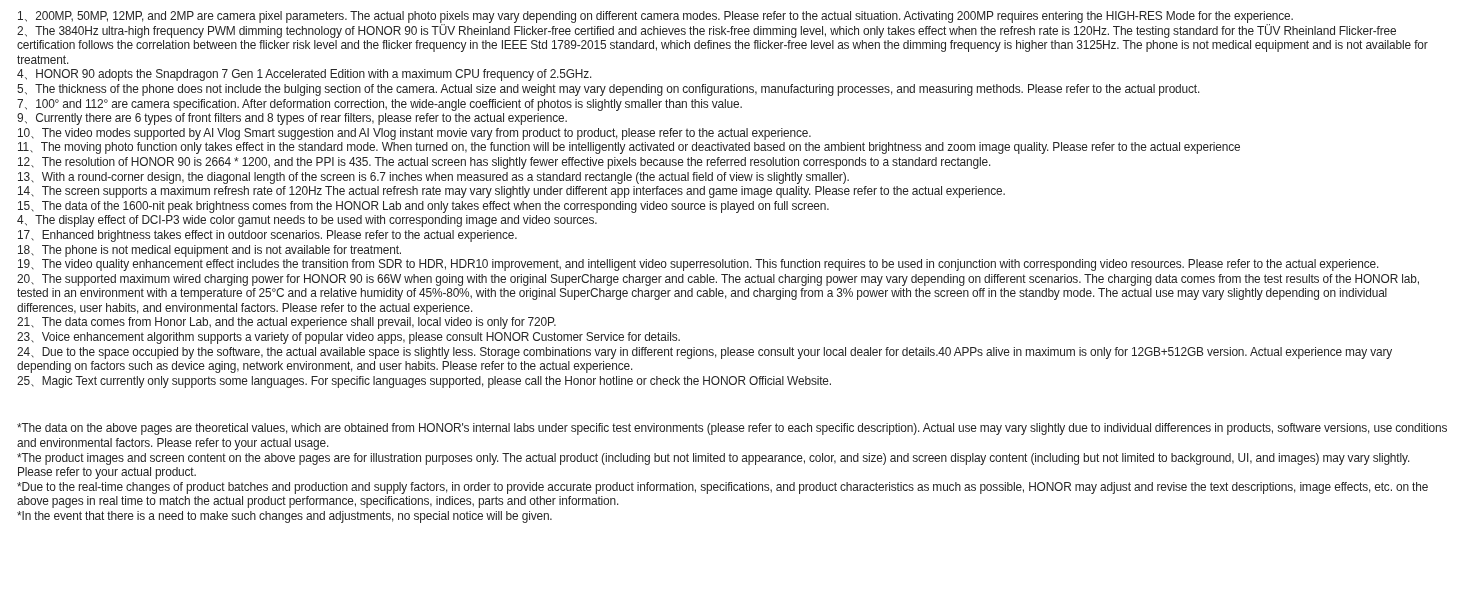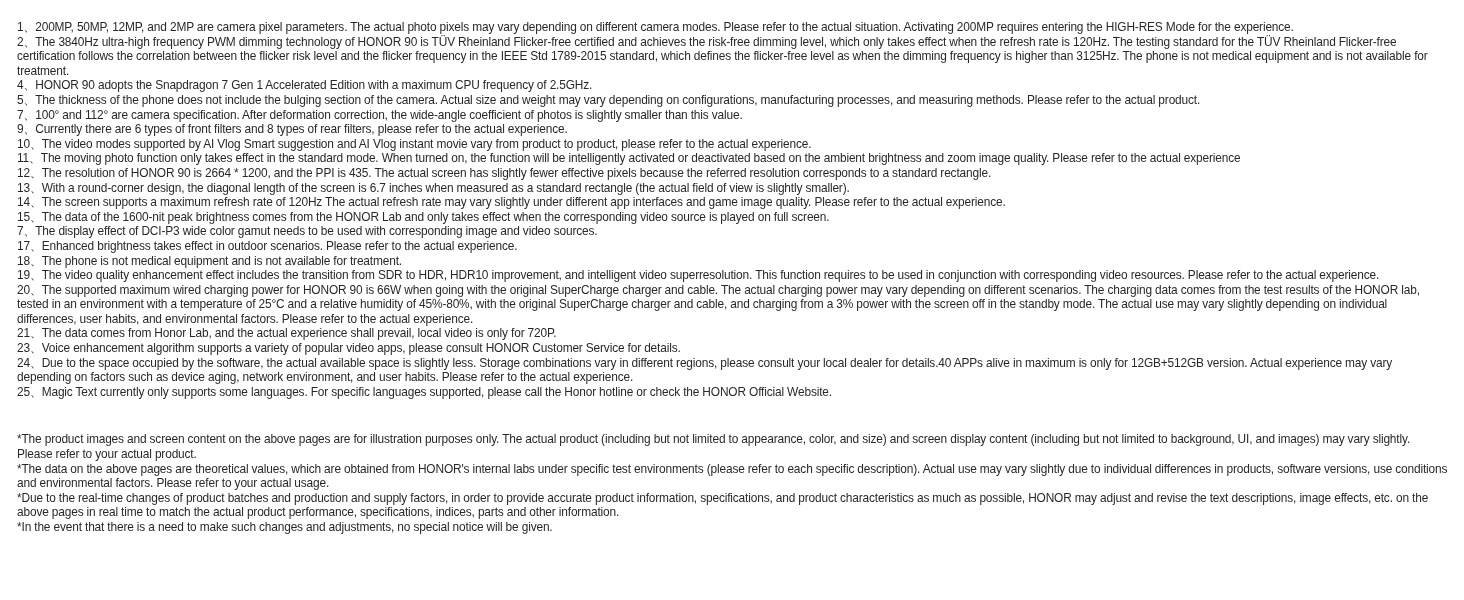--- a/index.html
+++ b/index.html
@@ -11,21 +11,21 @@
     width: 1464px;
     height: 600px;
     overflow: hidden;
     font-family: "Liberation Sans", "DejaVu Sans", sans-serif;
     color: #282828;
   }
   .page {
     box-sizing: border-box;
     width: 1464px;
     height: 600px;
-    padding: 20px 16px 0 17px;
+    padding: 9px 16px 0 17px;
   }
   .note {
     margin: 0;
     font-size: 11.9px;
     line-height: 14.6px;
     letter-spacing: -0.15px;
     text-align: left;
   }
   .disclaimers {
     margin-top: 33px;
@@ -42,31 +42,31 @@
     <p class="note">4、HONOR 90 adopts the Snapdragon 7 Gen 1 Accelerated Edition with a maximum CPU frequency of 2.5GHz.</p>
     <p class="note">5、The thickness of the phone does not include the bulging section of the camera. Actual size and weight may vary depending on configurations, manufacturing processes, and measuring methods. Please refer to the actual product.</p>
     <p class="note">7、100° and 112° are camera specification. After deformation correction, the wide-angle coefficient of photos is slightly smaller than this value.</p>
     <p class="note">9、Currently there are 6 types of front filters and 8 types of rear filters, please refer to the actual experience.</p>
     <p class="note">10、The video modes supported by AI Vlog Smart suggestion and AI Vlog instant movie vary from product to product, please refer to the actual experience.</p>
     <p class="note">11、The moving photo function only takes effect in the standard mode. When turned on, the function will be intelligently activated or deactivated based on the ambient brightness and zoom image quality. Please refer to the actual experience</p>
     <p class="note">12、The resolution of HONOR 90 is 2664 * 1200, and the PPI is 435. The actual screen has slightly fewer effective pixels because the referred resolution corresponds to a standard rectangle.</p>
     <p class="note">13、With a round-corner design, the diagonal length of the screen is 6.7 inches when measured as a standard rectangle (the actual field of view is slightly smaller).</p>
     <p class="note">14、The screen supports a maximum refresh rate of 120Hz The actual refresh rate may vary slightly under different app interfaces and game image quality. Please refer to the actual experience.</p>
     <p class="note">15、The data of the 1600-nit peak brightness comes from the HONOR Lab and only takes effect when the corresponding video source is played on full screen.</p>
-    <p class="note">7、The display effect of DCI-P3 wide color gamut needs to be used with corresponding image and video sources.</p>
+    <p class="note">4、The display effect of DCI-P3 wide color gamut needs to be used with corresponding image and video sources.</p>
     <p class="note">17、Enhanced brightness takes effect in outdoor scenarios. Please refer to the actual experience.</p>
     <p class="note">18、The phone is not medical equipment and is not available for treatment.</p>
     <p class="note">19、The video quality enhancement effect includes the transition from SDR to HDR, HDR10 improvement, and intelligent video superresolution. This function requires to be used in conjunction with corresponding video resources. Please refer to the actual experience.</p>
     <p class="note">20、The supported maximum wired charging power for HONOR 90 is 66W when going with the original SuperCharge charger and cable. The actual charging power may vary depending on different scenarios. The charging data comes from the test results of the HONOR lab, tested in an environment with a temperature of 25°C and a relative humidity of 45%-80%, with the original SuperCharge charger and cable, and charging from a 3% power with the screen off in the standby mode. The actual use may vary slightly depending on individual differences, user habits, and environmental factors. Please refer to the actual experience.</p>
     <p class="note">21、The data comes from Honor Lab, and the actual experience shall prevail, local video is only for 720P.</p>
     <p class="note">23、Voice enhancement algorithm supports a variety of popular video apps, please consult HONOR Customer Service for details.</p>
     <p class="note">24、Due to the space occupied by the software, the actual available space is slightly less. Storage combinations vary in different regions, please consult your local dealer for details.40 APPs alive in maximum is only for 12GB+512GB version. Actual experience may vary depending on factors such as device aging, network environment, and user habits. Please refer to the actual experience.</p>
     <p class="note">25、Magic Text currently only supports some languages. For specific languages supported, please call the Honor hotline or check the HONOR Official Website.</p>
   </section>
 
   <section class="disclaimers">
+    <p class="note">*The data on the above pages are theoretical values, which are obtained from HONOR's internal labs under specific test environments (please refer to each specific description). Actual use may vary slightly due to individual differences in products, software versions, use conditions and environmental factors. Please refer to your actual usage.</p>
     <p class="note">*The product images and screen content on the above pages are for illustration purposes only. The actual product (including but not limited to appearance, color, and size) and screen display content (including but not limited to background, UI, and images) may vary slightly. Please refer to your actual product.</p>
-    <p class="note">*The data on the above pages are theoretical values, which are obtained from HONOR's internal labs under specific test environments (please refer to each specific description). Actual use may vary slightly due to individual differences in products, software versions, use conditions and environmental factors. Please refer to your actual usage.</p>
     <p class="note">*Due to the real-time changes of product batches and production and supply factors, in order to provide accurate product information, specifications, and product characteristics as much as possible, HONOR may adjust and revise the text descriptions, image effects, etc. on the above pages in real time to match the actual product performance, specifications, indices, parts and other information.</p>
     <p class="note">*In the event that there is a need to make such changes and adjustments, no special notice will be given.</p>
   </section>
 
 </main>
 
 </body></html>

